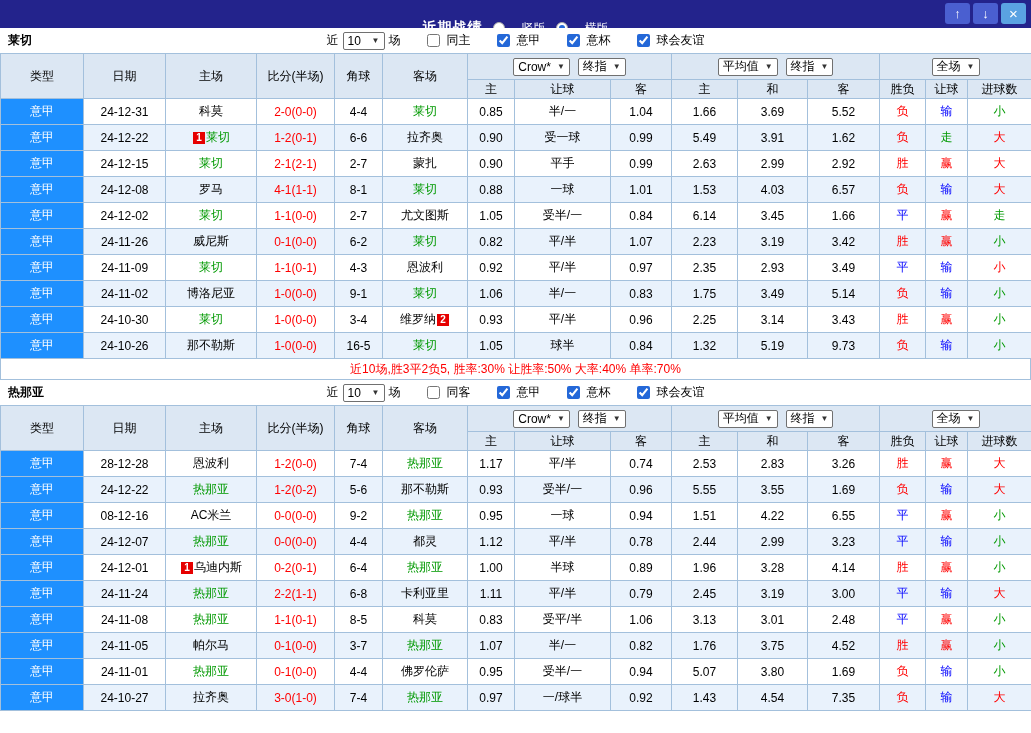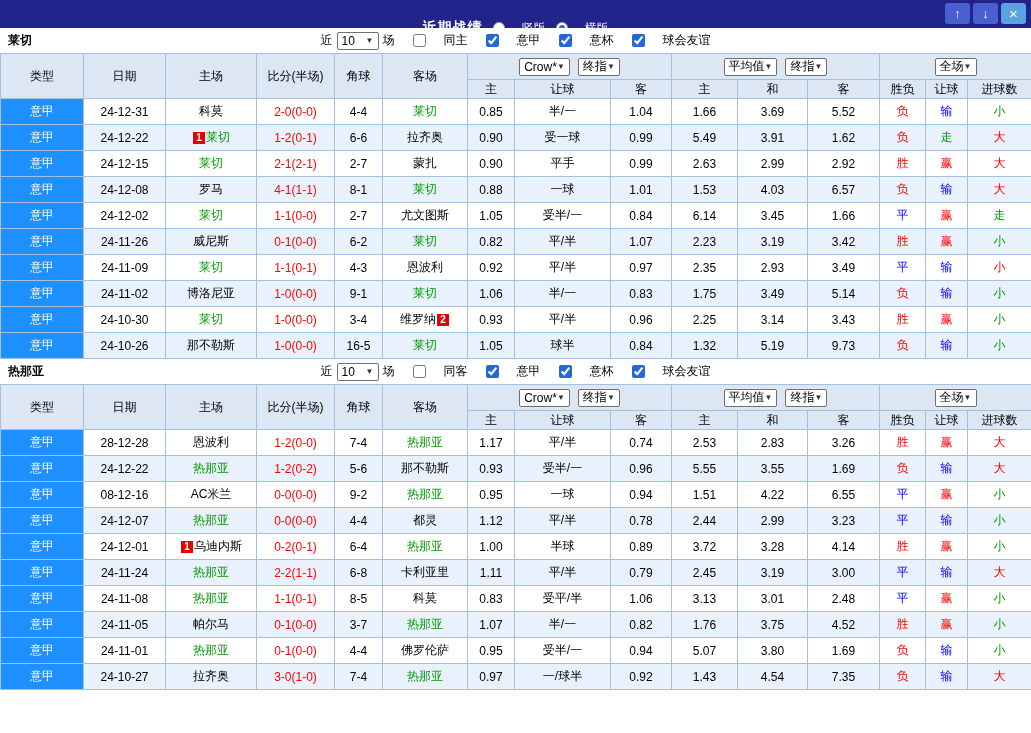--- a/index.html
+++ b/index.html
@@ -16,24 +16,24 @@
   .radio{width:12px;height:12px;border-radius:50%;background:#fff;border:1px solid #aaa;position:relative;display:inline-block;}
   .radio.checked::after{content:"";position:absolute;left:2px;top:2px;width:6px;height:6px;border-radius:50%;background:#2468d8;}
   .topbar-right{position:absolute;right:5px;top:3px;display:flex;gap:3px;}
   .tbtn{width:25px;height:21px;border:none;border-radius:3px;color:#fff;font-size:13px;display:flex;align-items:center;justify-content:center;cursor:pointer;}
   .tbtn.nav{background:#4a5fd0;}
   .tbtn.close{background:#5aa2e2;font-size:15px;}
   
   .team-row{height:25px;position:relative;display:flex;align-items:center;justify-content:center;background:#fff;}
   .team-name{position:absolute;left:8px;font-weight:bold;}
   .filters{display:flex;align-items:center;gap:4px;}
-  .cb{display:flex;align-items:center;gap:18px;margin-left:14px;cursor:pointer;}
+  .cb{display:flex;align-items:center;gap:7px;margin-left:22px;cursor:pointer;}
   .cb input{width:13px;height:13px;accent-color:#2468d8;margin:0;}
   
-  .sel{display:inline-flex;align-items:center;justify-content:space-between;background:#fff;border:1px solid #707070;border-radius:2px;padding:1px 4px;height:18px;min-width:42px;color:#000;cursor:pointer;}
+  .sel{display:inline-flex;align-items:center;justify-content:space-between;gap:6px;background:#fff;border:1px solid #707070;border-radius:2px;padding:1px 4px;height:18px;min-width:42px;color:#000;cursor:pointer;}
   .sel .arr{font-size:8px;color:#333;}
   
   table{border-collapse:collapse;table-layout:fixed;width:1031px;}
   th,td{border:1px solid #a3c0dc;text-align:center;overflow:hidden;white-space:nowrap;font-weight:normal;font-size:12px;padding:0;}
   thead th{background:#dce7f3;}
   .hrow1 th{height:26px;}
   .hrow2 th{height:19px;}
   .selwrap{display:flex;align-items:center;justify-content:center;gap:8px;}
   tbody td{height:26px;}
   tbody tr:nth-child(even){background:#e9f2fc;}
@@ -340,20 +340,21 @@
           <td>0.84</td>
           <td>1.32</td>
           <td>5.19</td>
           <td>9.73</td>
           <td class="c-red">负</td>
           <td class="c-blue">输</td>
           <td class="c-green">小</td>
         </tr>
       </tbody>
   </table>
+  <div class="summary">近10场,胜3平2负5, 胜率:30% 让胜率:50% 大率:40% 单率:70%</div>
 </section>
 
 <section>
   <div class="team-row">
     <span class="team-name">热那亚</span>
     <div class="filters">
       <span>近</span>
       <span class="sel">
           <span>10</span>
           <span class="arr">▼</span>
@@ -520,21 +521,21 @@
         <tr>
           <td class="td-league">意甲</td>
           <td>24-12-01</td>
           <td class="td-team"><span class="badge">1</span><span class="team">乌迪内斯</span></td>
           <td class="td-score">0-2(0-1)</td>
           <td>6-4</td>
           <td class="td-team"><span class="team self">热那亚</span></td>
           <td>1.00</td>
           <td>半球</td>
           <td>0.89</td>
-          <td>3.72</td>
+          <td>1.96</td>
           <td>3.28</td>
           <td>4.14</td>
           <td class="c-red">胜</td>
           <td class="c-red">赢</td>
           <td class="c-green">小</td>
         </tr>
         <tr>
           <td class="td-league">意甲</td>
           <td>24-11-24</td>
           <td class="td-team"><span class="team self">热那亚</span></td>

